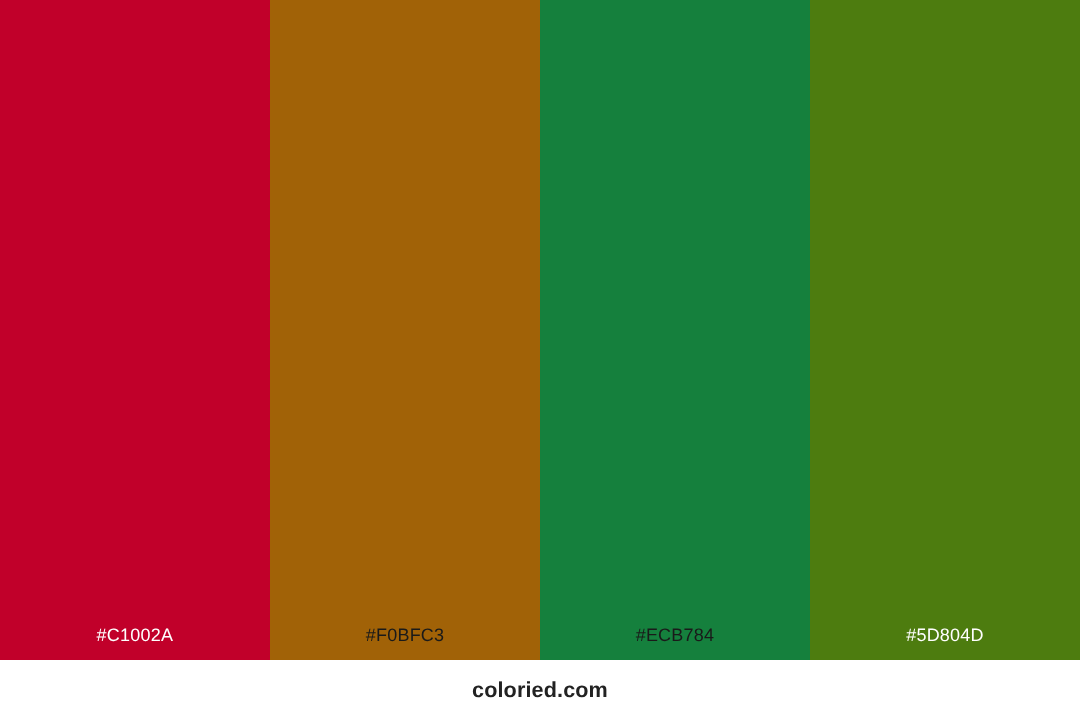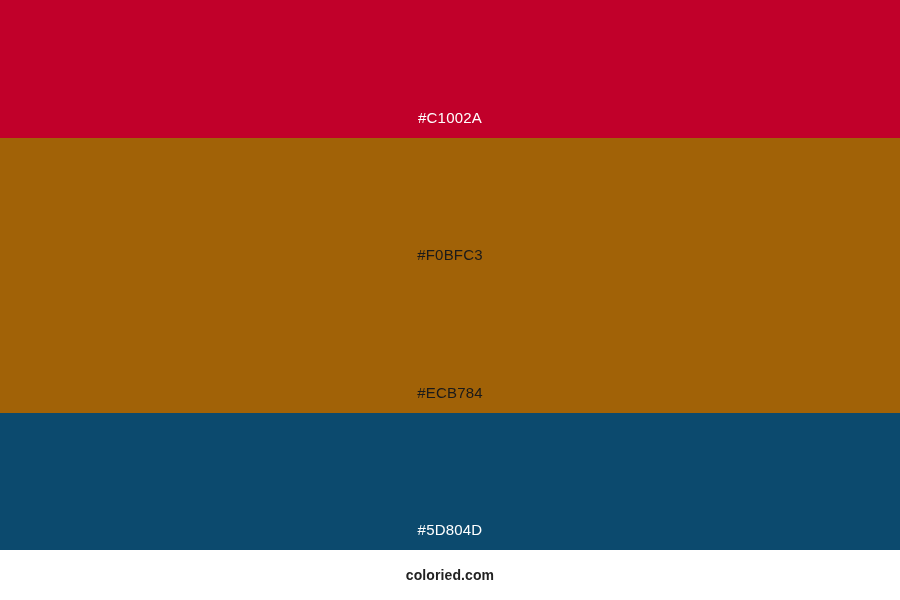--- a/index.html
+++ b/index.html
@@ -15,21 +15,20 @@
   }
   .palette-page {
     width: 900px;
     height: 600px;
     display: flex;
     flex-direction: column;
     background: #ffffff;
   }
   .swatch-row {
     display: flex;
-    flex-direction: column;
     width: 900px;
     height: 550px;
   }
   .swatch {
     flex: 1 1 0;
     height: 550px;
     position: relative;
     display: flex;
     align-items: flex-end;
     justify-content: center;
@@ -54,21 +53,21 @@
   .footer-bar {
     width: 900px;
     height: 50px;
     background: #ffffff;
     display: flex;
     align-items: center;
     justify-content: center;
   }
   .footer-text {
     font-family: "Liberation Sans", sans-serif;
-    font-size: 14px;
+    font-size: 18px;
     font-weight: bold;
     color: #222222;
     letter-spacing: 0.1px;
   }
 </style>
 </head>
 <body>
 
 <div class="palette-page">
 
@@ -76,25 +75,25 @@
 
     <div class="swatch" style="background-color: rgb(193, 0, 42);">
       <span class="swatch-label label-light">#C1002A</span>
     </div>
 
 
     <div class="swatch" style="background-color: #a16207;">
       <span class="swatch-label label-dark">#F0BFC3</span>
     </div>
 
-    <div class="swatch" style="background-color: #a16207;">
+    <div class="swatch" style="background-color: #15803d;">
       <span class="swatch-label label-dark">#ECB784</span>
     </div>
 
-    <div class="swatch" style="background-color: #0c4a6e;">
+    <div class="swatch" style="background-color: #4d7c0f;">
       <span class="swatch-label label-light">#5D804D</span>
     </div>
 
   </div>
 
   <div class="footer-bar">
     <span class="footer-text">coloried.com</span>
   </div>
 
 </div>

